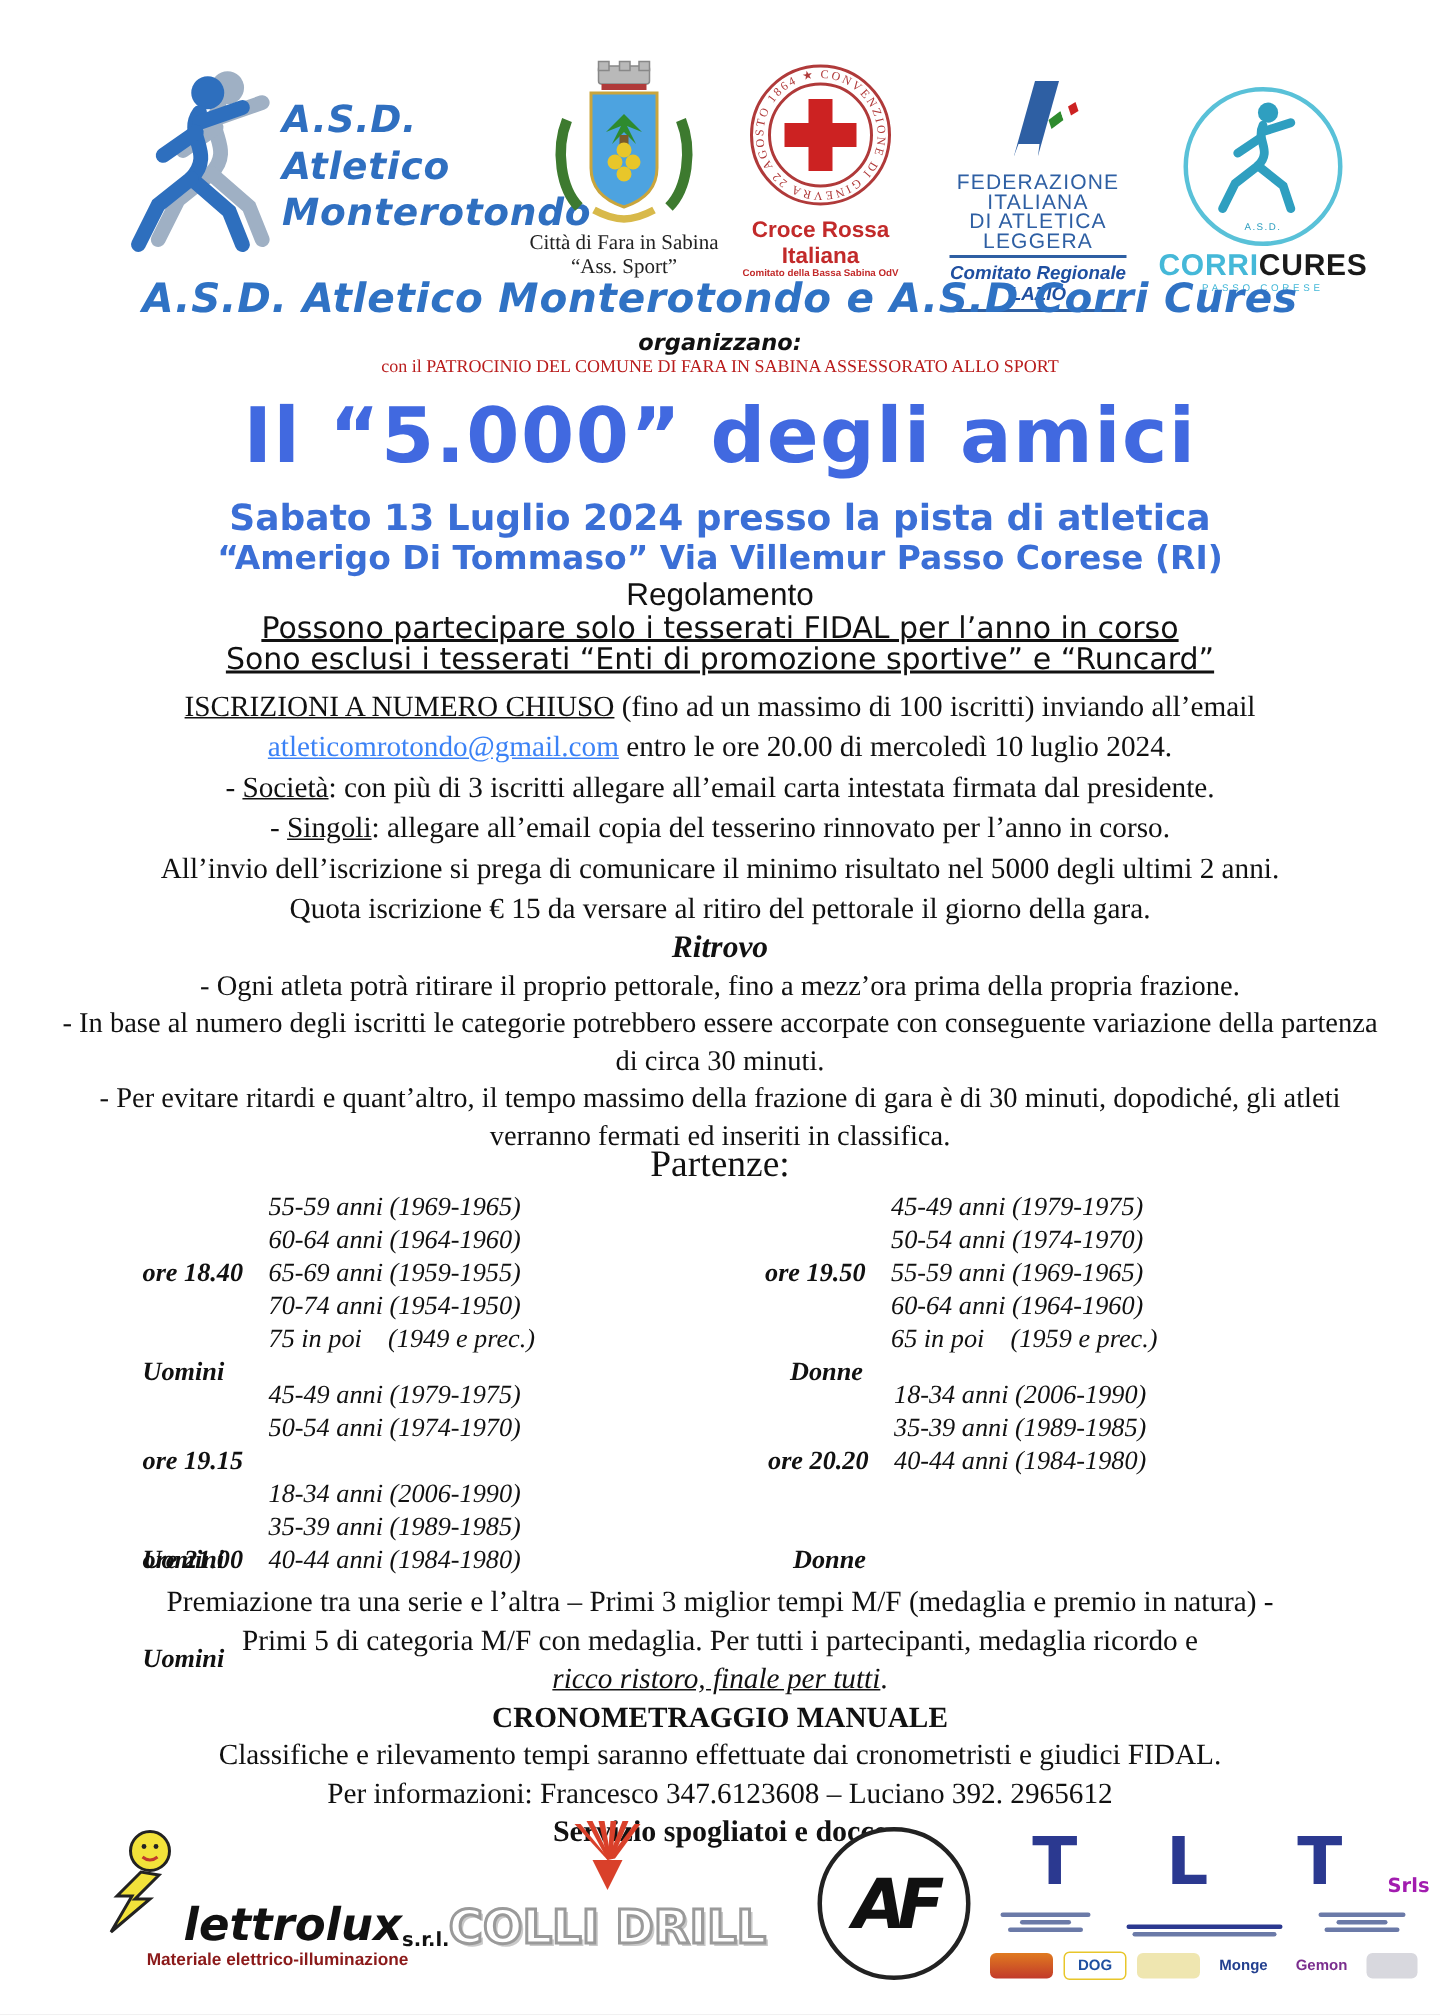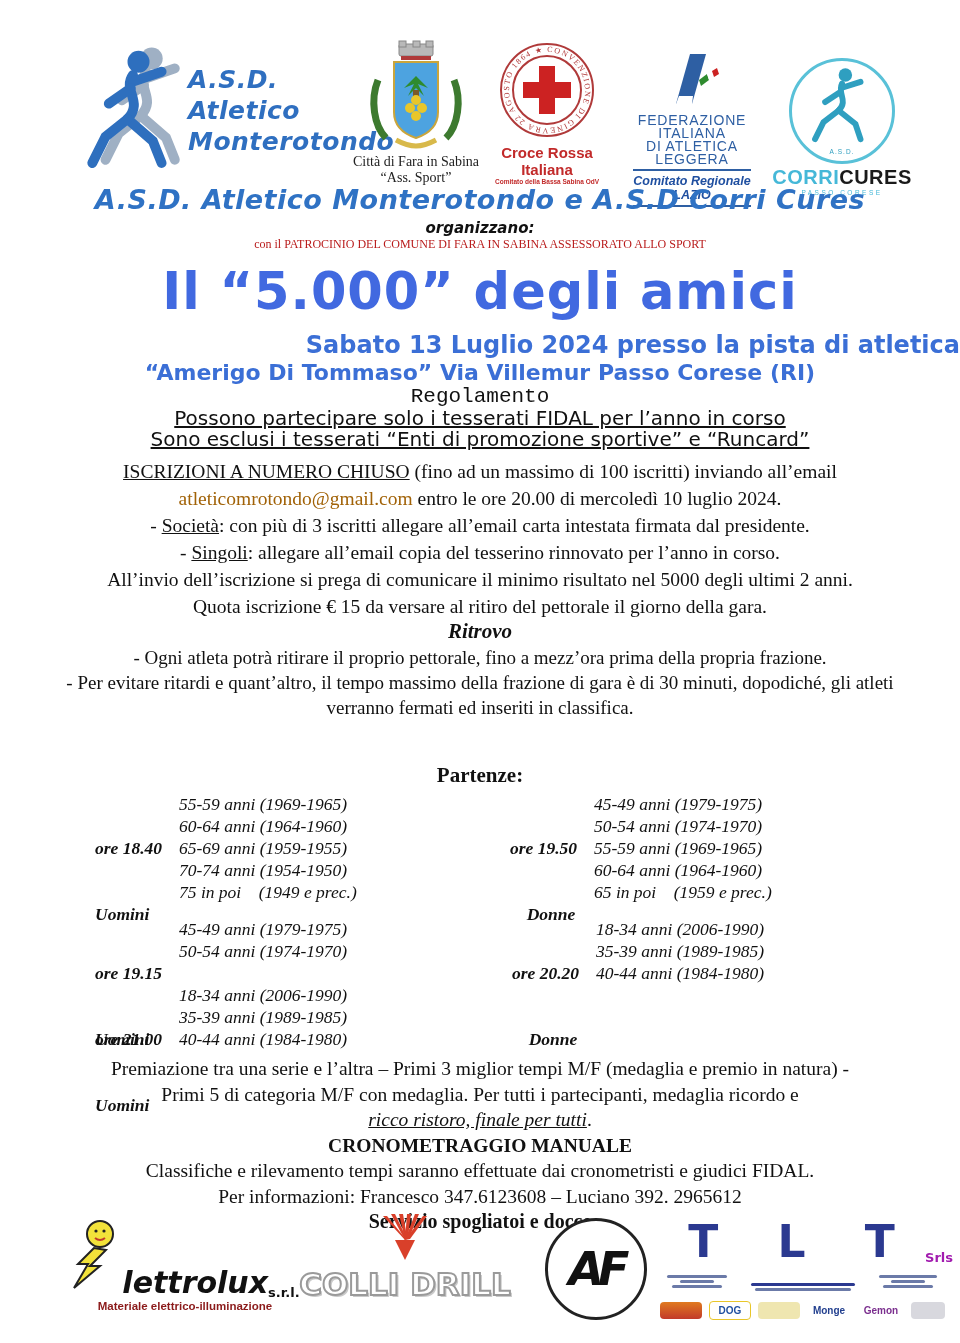--- a/index.html
+++ b/index.html
@@ -25,28 +25,28 @@
   .cc-word .c1{color:#45b8d8;} .cc-word .c2{color:#1a1a1a;}
   .cc-sub{color:#45b8d8;font-size:6.5px;letter-spacing:2.5px;font-family:"Liberation Sans",sans-serif;}
   
   .organizers{font-family:"DejaVu Sans",sans-serif;font-style:italic;font-weight:bold;
               color:#2f72c4;font-size:27px;letter-spacing:.5px;}
   .organize{font-family:"DejaVu Sans",sans-serif;font-style:italic;font-weight:bold;font-size:15px;color:#111;}
   .patronage{font-size:12px;color:#b91c1c;}
   .big-title{font-family:"DejaVu Sans",sans-serif;font-weight:bold;color:#4169e0;font-size:51px;letter-spacing:1px;}
   .date-line{font-family:"DejaVu Sans",sans-serif;font-weight:bold;color:#3b6fd6;font-size:24px;}
   .venue-line{font-family:"DejaVu Sans",sans-serif;font-weight:bold;color:#3b6fd6;font-size:22px;}
-  .reg-head{font-family:Liberation Mono, monospace;font-size:21px;color:#111;}
+  .reg-head{font-family:Liberation Sans, sans-serif;font-size:21px;color:#111;}
   .reg-rule{font-family:"DejaVu Sans",sans-serif;font-size:20px;color:#111;text-decoration:underline;}
   
   .iscr{font-size:19.5px;line-height:27px;}
-  .email{color:#a16207;}
+  .email{color:#3b82f6;text-decoration:underline;}
   .ritrovo-h{font-weight:bold;font-style:italic;font-size:21px;}
   .ritrovo-p{font-size:19px;line-height:25px;}
-  .part-h{font-weight:bold;font-size:21px;}
+  .part-h{font-weight:normal;font-size:25px;}
   .group{position:absolute;display:grid;grid-template-columns:82px auto;column-gap:2px;
          font-size:17.5px;line-height:22px;font-style:italic;}
   .group .lbl{font-weight:bold;white-space:pre;}
   .group .cats div{white-space:pre;}
   .prem{font-size:19.5px;line-height:25.5px;}
   .crono{font-weight:bold;}
   .servizio{font-weight:bold;font-size:20px;}
   
   .elx-word{font-family:"DejaVu Sans",sans-serif;font-weight:bold;font-style:italic;font-size:30px;color:#111;}
   .elx-srl{font-family:"DejaVu Sans",sans-serif;font-weight:bold;font-size:13px;color:#111;}
@@ -175,38 +175,39 @@
       <div class="cc-asd">A.S.D.</div>
     </div>
     <div class="cc-word"><span class="c1">CORRI</span><span class="c2">CURES</span></div>
     <div class="cc-sub">PASSO CORESE</div>
   </div>
 
   <div class="abs ctr organizers" style="top:184px;">A.S.D.  Atletico Monterotondo e A.S.D Corri Cures</div>
   <div class="abs ctr organize" style="top:219px;">organizzano:</div>
   <div class="abs ctr patronage" style="top:237px;">con il PATROCINIO DEL COMUNE DI FARA IN SABINA ASSESSORATO ALLO SPORT</div>
   <div class="abs ctr big-title" style="top:262px;">Il “5.000” degli amici</div>
-  <div class="abs ctr date-line" style="top:331px;text-align:right;">Sabato 13 Luglio 2024 presso la pista di atletica</div>
+  <div class="abs ctr date-line" style="top:331px;">Sabato 13 Luglio 2024 presso la pista di atletica</div>
   <div class="abs ctr venue-line" style="top:360px;">“Amerigo Di Tommaso” Via Villemur Passo Corese (RI)</div>
   <div class="abs ctr reg-head" style="top:385px;">Regolamento</div>
   <div class="abs ctr reg-rule" style="top:406px;">Possono partecipare solo i tesserati FIDAL per l’anno in corso</div>
   <div class="abs ctr reg-rule" style="top:427px;">Sono esclusi i tesserati “Enti di promozione sportive” e “Runcard”</div>
 
   <div class="abs ctr iscr" style="top:458px;padding:0 44px;">
     <div><span class="u">ISCRIZIONI A NUMERO CHIUSO</span><span> (fino ad un massimo di 100 iscritti) inviando all’email</span></div>
     <div><span class="email">atleticomrotondo@gmail.com</span><span> entro le ore 20.00 di mercoledì 10 luglio 2024.</span></div>
     <div><span>-  </span><span class="u">Società</span><span>: con più di 3 iscritti allegare all’email carta intestata firmata dal presidente.</span></div>
     <div><span>- </span><span class="u">Singoli</span><span>: allegare all’email copia del tesserino rinnovato per l’anno in corso.</span></div>
     <div>All’invio dell’iscrizione si prega di comunicare il minimo risultato nel 5000 degli ultimi 2 anni.</div>
     <div>Quota iscrizione € 15 da versare al ritiro del pettorale il giorno della gara.</div>
   </div>
 
   <div class="abs ctr ritrovo-h" style="top:619px;">Ritrovo</div>
   <div class="abs ctr ritrovo-p" style="top:645px;padding:0 38px;">
     <div>- Ogni atleta potrà ritirare il proprio pettorale, fino a mezz’ora prima della propria frazione.</div>
+    <div>- In base al numero degli iscritti le categorie potrebbero essere accorpate con conseguente variazione della partenza di circa 30 minuti.</div>
     <div>- Per evitare ritardi e quant’altro, il tempo massimo della frazione di gara è di 30 minuti, dopodiché, gli atleti verranno fermati ed inseriti in classifica.</div>
   </div>
 
   <div class="abs ctr part-h" style="top:763px;">Partenze:</div>
 
   <div class="group" style="left:95px;top:793px;">
     <div class="lbl">
       <div>ore 18.40</div>
       <div>Uomini</div>
     </div>

